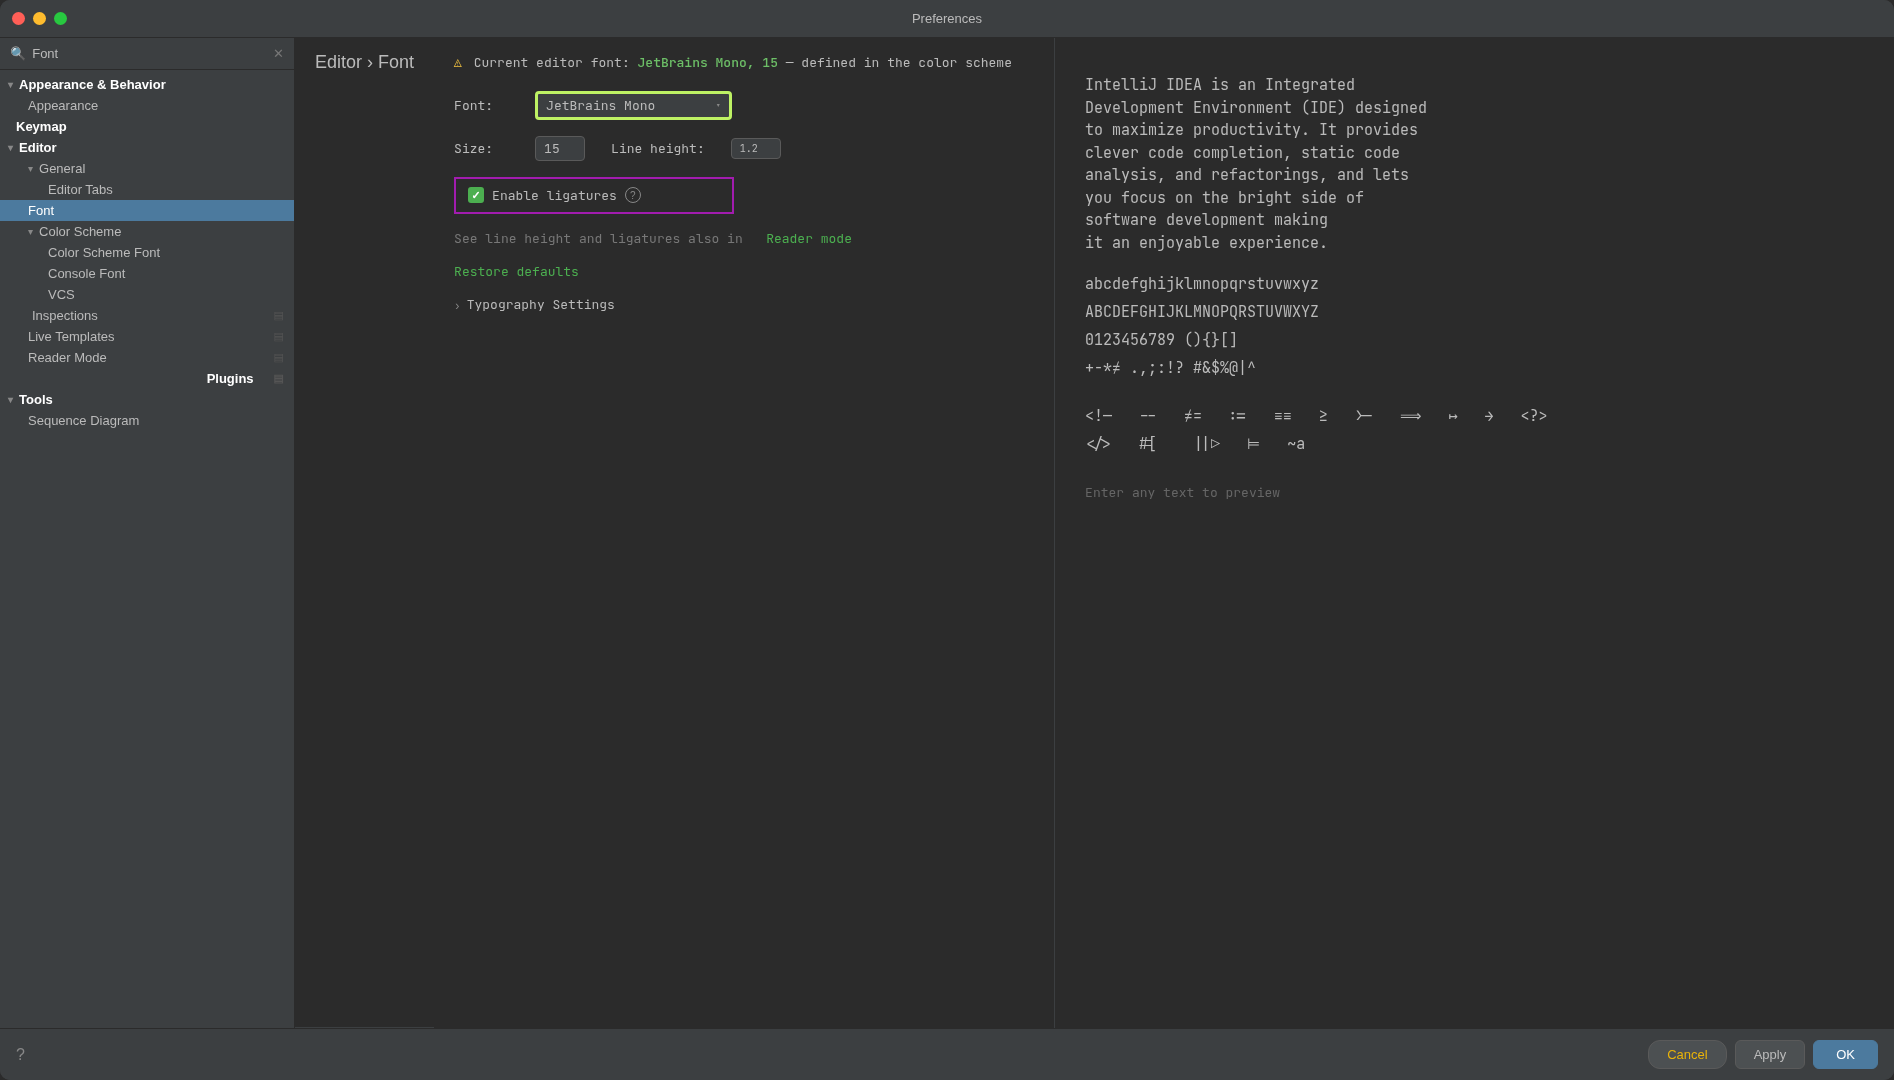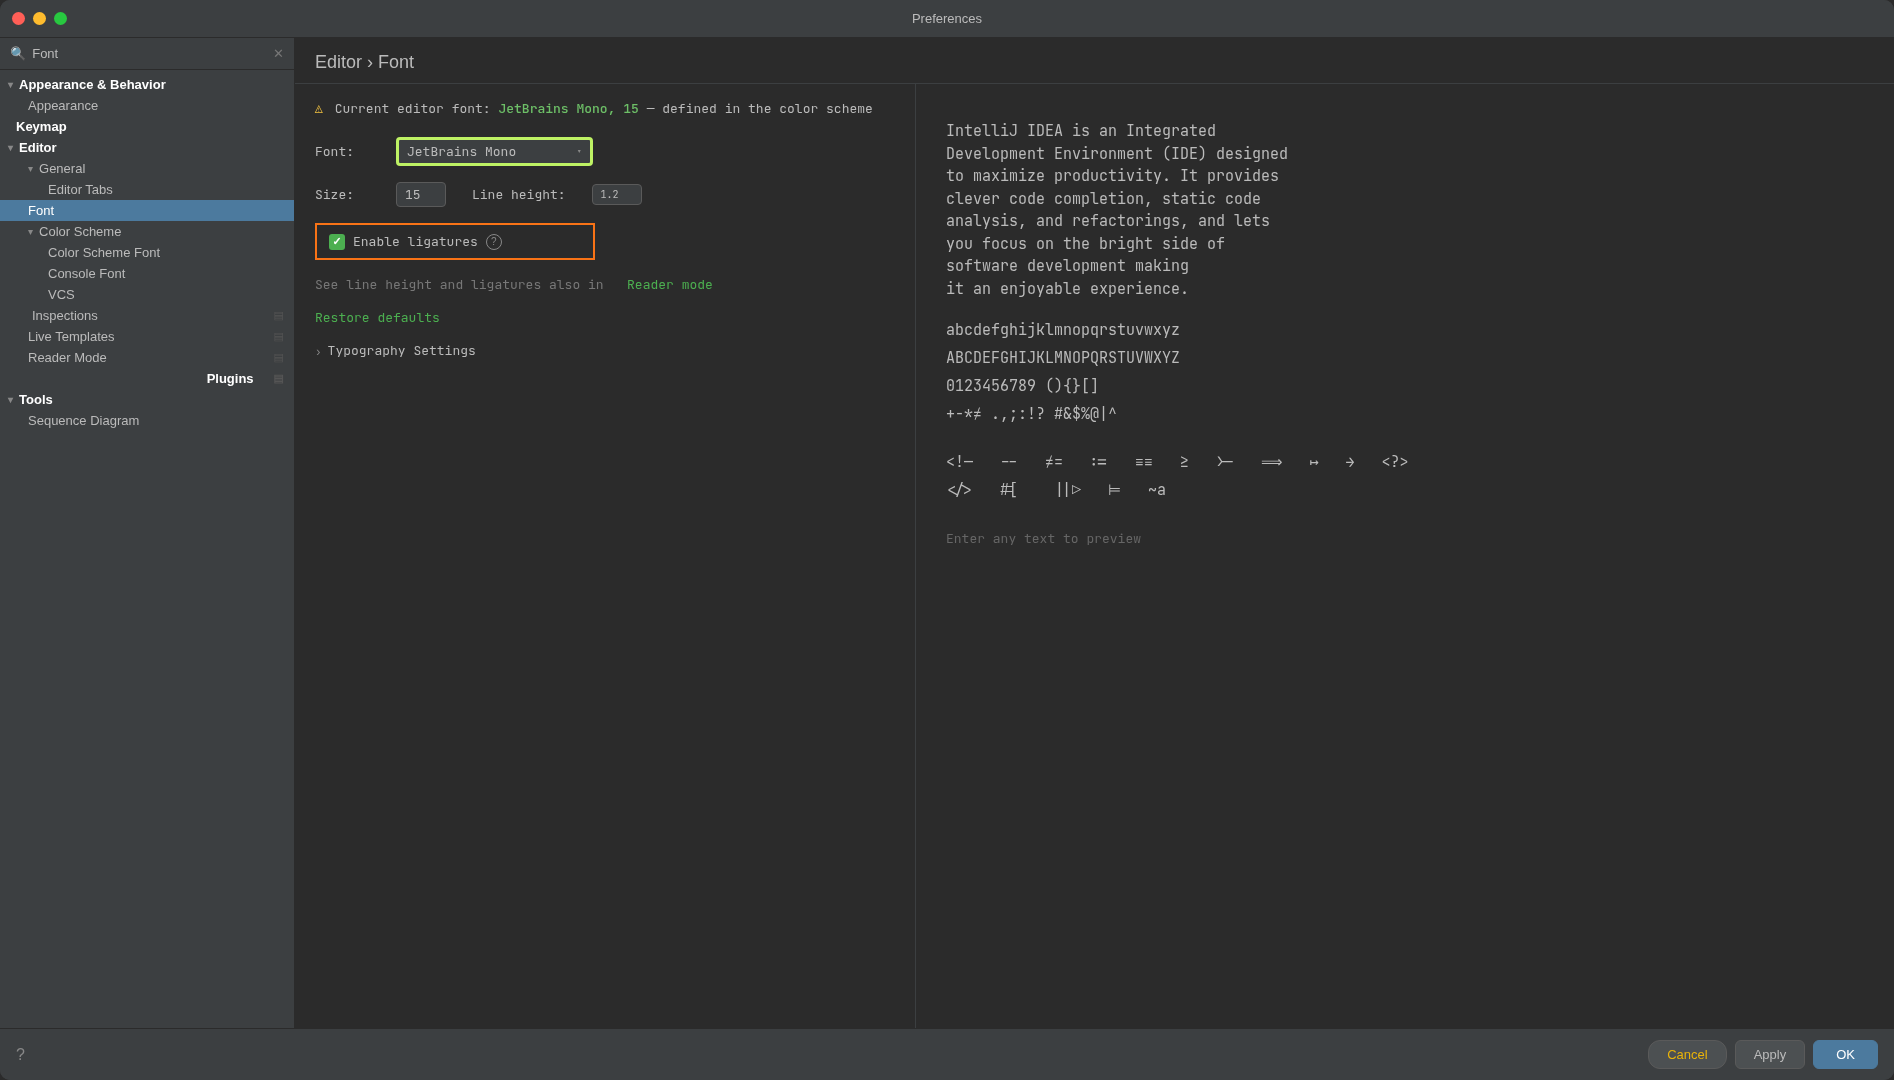--- a/index.html
+++ b/index.html
@@ -107,21 +107,21 @@
     }
     .tree-item.active { background: #4c7a9e; color: #ffffff; }
     .tree-item.bold { font-weight: 700; color: #ffffff; }
     .tree-item.section-header { font-weight: 700; color: #ffffff; padding-left: 8px; }
     .tree-item .indent-1 { margin-left: 12px; }
     .chevron { font-size: 10px; color: #888; margin-right: 2px; }
     
     .main-panel {
       flex: 1;
       display: flex;
-      flex-direction: column;
+      flex-direction: row;
       background: #2b2b2b;
       overflow: hidden;
     }
     .main-header {
       padding: 14px 20px 10px;
       border-bottom: 1px solid #3c3f41;
       flex-shrink: 0;
     }
     .breadcrumb {
       font-size: 18px;
@@ -197,25 +197,25 @@
       border: 1px solid #5a5a5a;
       border-radius: 4px;
       padding: 3px 8px;
       color: #bbbbbb;
       font-family: 'JetBrains Mono', 'Courier New', monospace;
       font-size: 10px;
       width: 50px;
       outline: none;
     }
     .ligatures-box {
-      border: 2px solid #f97316;
+      border: 2px solid #a21caf;
       border-radius: 0;
       padding: 8px 12px;
       display: flex;
-      align-items: center;
+      align-items: flex-start;
       gap: 8px;
       margin-bottom: 16px;
       width: 280px;
     }
     .checkbox-checked {
       width: 16px;
       height: 16px;
       background: #4caf50;
       border-radius: 3px;
       display: flex;

